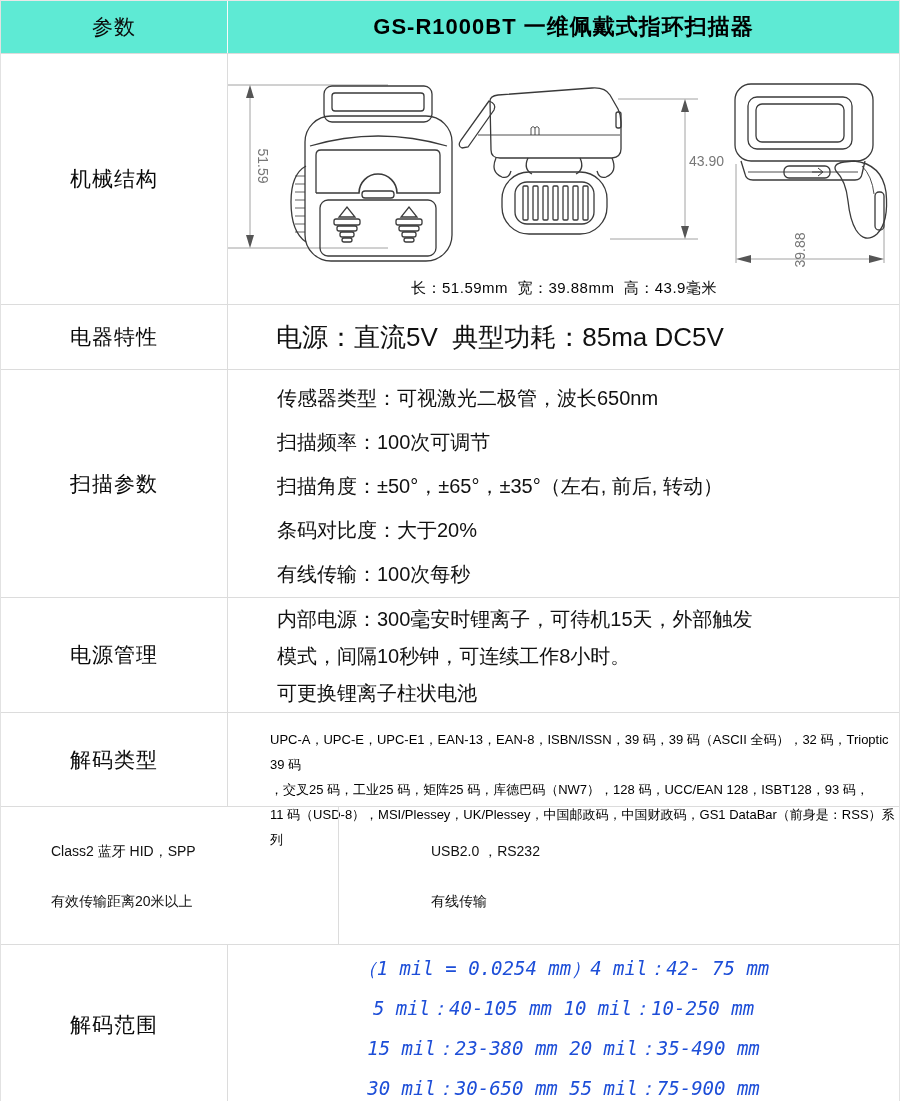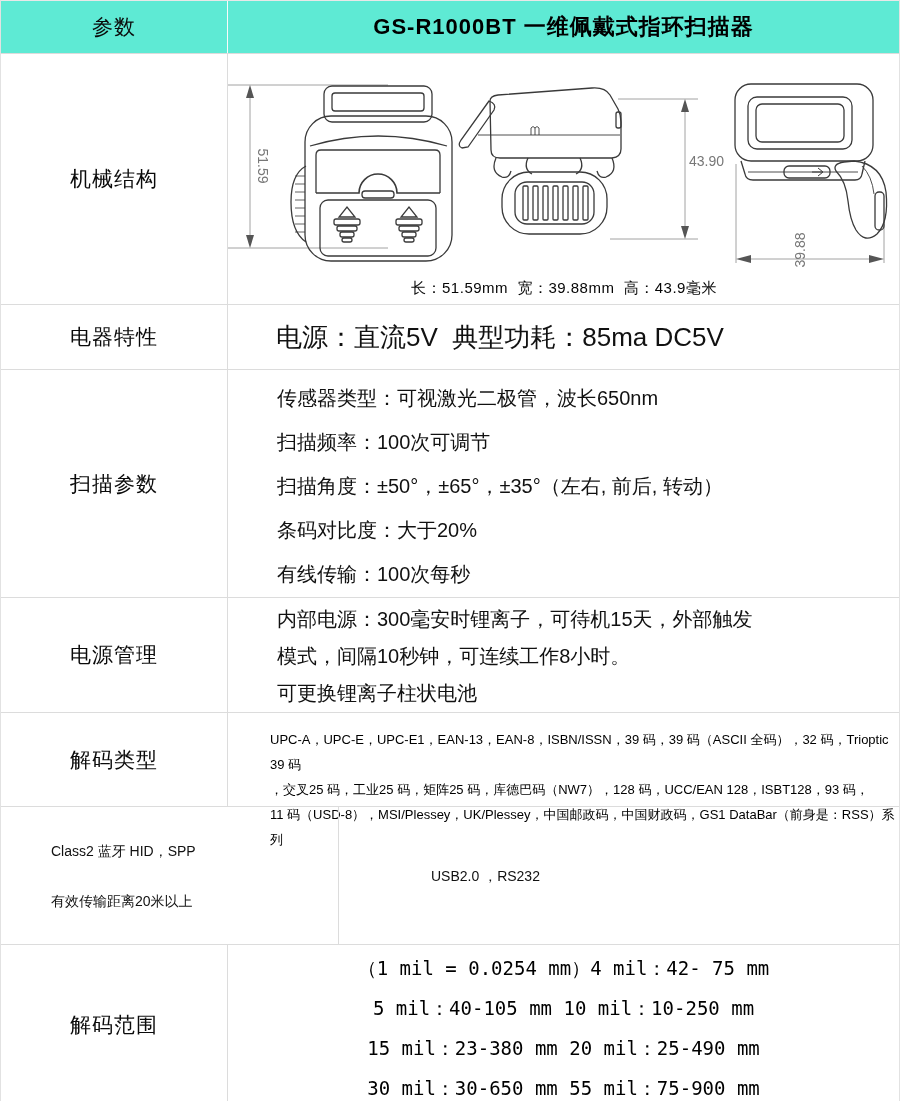--- a/index.html
+++ b/index.html
@@ -80,21 +80,21 @@
   }
   .comm-col.bt{flex:0 0 338px;border-right:1px solid #dcdcdc;padding-left:50px;}
   .comm-col.wired{flex:1 1 auto;padding-left:92px;}
   .comm-col .line{line-height:50px;font-size:14px;white-space:pre-wrap;}
   
   .row.decode-range{height:160px;}
   .row.decode-range .content-cell{padding-top:3px;text-align:center;}
   .row.decode-range .line{
     line-height:40px;font-size:19px;
     font-family:"DejaVu Sans Mono","Liberation Mono",monospace;
-    white-space:pre;color:#000000;
+    white-space:pre;color:#1d4ed8;font-style:italic;
   }
 </style>
 </head>
 <body>
 
 <div class="spec-table">
 
   <div class="row header">
     <div class="label-cell">参数</div>
     <div class="content-cell">GS-R1000BT  一维佩戴式指环扫描器</div>
@@ -225,27 +225,28 @@
   </div>
 
   <div class="row communication">
     <div class="content-cell">
       <div class="comm-col bt">
         <div class="line">Class2 蓝牙 HID，SPP</div>
         <div class="line">有效传输距离20米以上</div>
       </div>
       <div class="comm-col wired">
         <div class="line">USB2.0 ，RS232</div>
+        <div class="line">有线传输</div>
       </div>
     </div>
   </div>
 
   <div class="row decode-range">
     <div class="label-cell">解码范围</div>
     <div class="content-cell">
       <div class="line">（1 mil = 0.0254 mm）4 mil：42- 75 mm</div>
       <div class="line">5 mil：40-105 mm 10 mil：10-250 mm</div>
-      <div class="line">15 mil：23-380 mm 20 mil：25-490 mm</div>
+      <div class="line">15 mil：23-380 mm 20 mil：35-490 mm</div>
       <div class="line">30 mil：30-650 mm 55 mil：75-900 mm</div>
     </div>
   </div>
 
 </div>
 
 </body></html>

